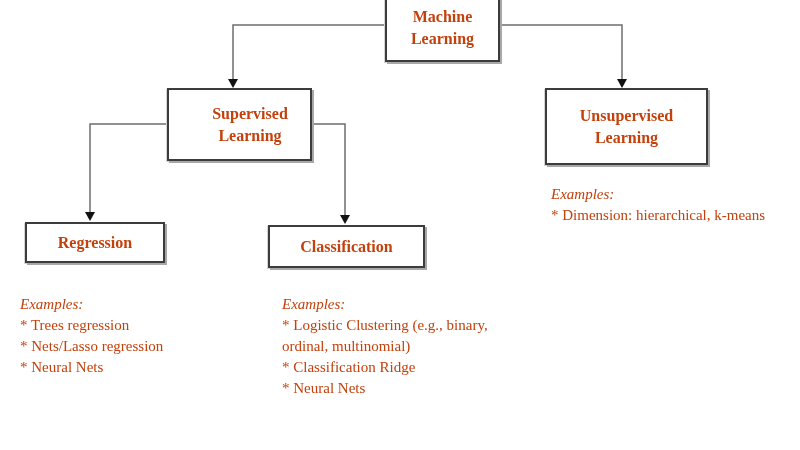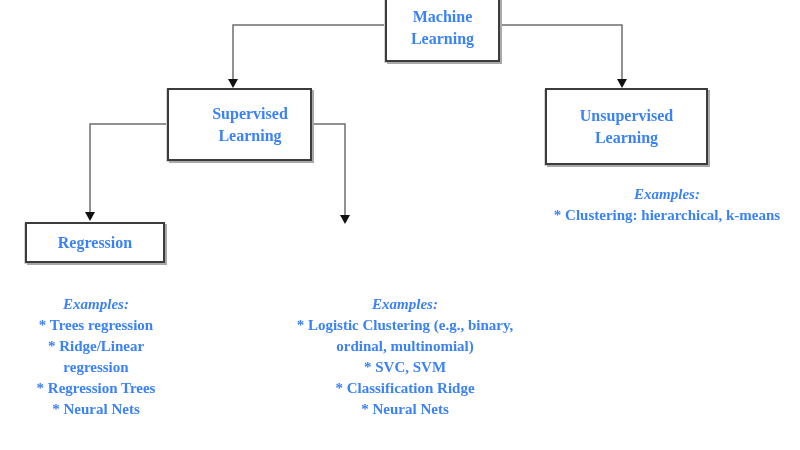--- a/index.html
+++ b/index.html
@@ -4,21 +4,21 @@
 <style>
   html, body { margin: 0; padding: 0; }
   * { box-sizing: border-box; }
   #stage {
     position: relative;
     width: 800px;
     height: 450px;
     background: #ffffff;
     overflow: hidden;
     font-family: "Liberation Serif", "DejaVu Serif", serif;
-    color: #3b82f6;
+    color: #c2410c;
   }
   #wires {
     position: absolute;
     left: 0; top: 0;
     width: 800px; height: 450px;
   }
   .node {
     position: absolute;
     background: #ffffff;
     border: 2px solid #3c3c3c;
@@ -34,22 +34,21 @@
   }
   #node-machine-learning { left: 385px; top: -6px; width: 115px; height: 68px; }
   #node-supervised       { left: 167px; top: 88px;  width: 145px; height: 73px; padding-left: 27px; }
   #node-unsupervised     { left: 545px; top: 88px;  width: 163px; height: 77px; }
   #node-regression       { left: 25px;  top: 222px; width: 140px; height: 41px; justify-content: center; }
   #node-classification   { left: 268px; top: 225px; width: 157px; height: 43px; }
   .examples {
     position: absolute;
     font-size: 15px;
     line-height: 21px;
-    font-weight: bold;
-    text-align: center;
+    font-weight: normal;
   }
   .examples .heading { font-style: italic; }
   #examples-regression     { left: 20px;  top: 294px; width: 152px; }
   #examples-classification { left: 282px; top: 294px; width: 246px; }
   #examples-unsupervised   { left: 551px; top: 184px; width: 232px; }
 </style>
 </head>
 <body>
 
 <div id="stage">
@@ -74,35 +73,36 @@
   </div>
 
   <div class="node" id="node-unsupervised">
     <span>Unsupervised Learning</span>
   </div>
 
   <div class="node" id="node-regression">
     <span>Regression</span>
   </div>
 
+  <div class="node" id="node-classification">
+    <span>Classification</span>
+  </div>
 
   <div class="examples" id="examples-unsupervised">
     <div class="heading">Examples:</div>
-    <div>* Clustering: hierarchical, k-means</div>
+    <div>* Dimension: hierarchical, k-means</div>
   </div>
 
   <div class="examples" id="examples-regression">
     <div class="heading">Examples:</div>
     <div>* Trees regression</div>
-    <div>* Ridge/Linear regression</div>
-    <div>* Regression Trees</div>
+    <div>* Nets/Lasso regression</div>
     <div>* Neural Nets</div>
   </div>
 
   <div class="examples" id="examples-classification">
     <div class="heading">Examples:</div>
     <div>* Logistic Clustering (e.g., binary, ordinal, multinomial)</div>
-    <div>* SVC, SVM</div>
     <div>* Classification Ridge</div>
     <div>* Neural Nets</div>
   </div>
 
 </div>
 
 </body></html>

